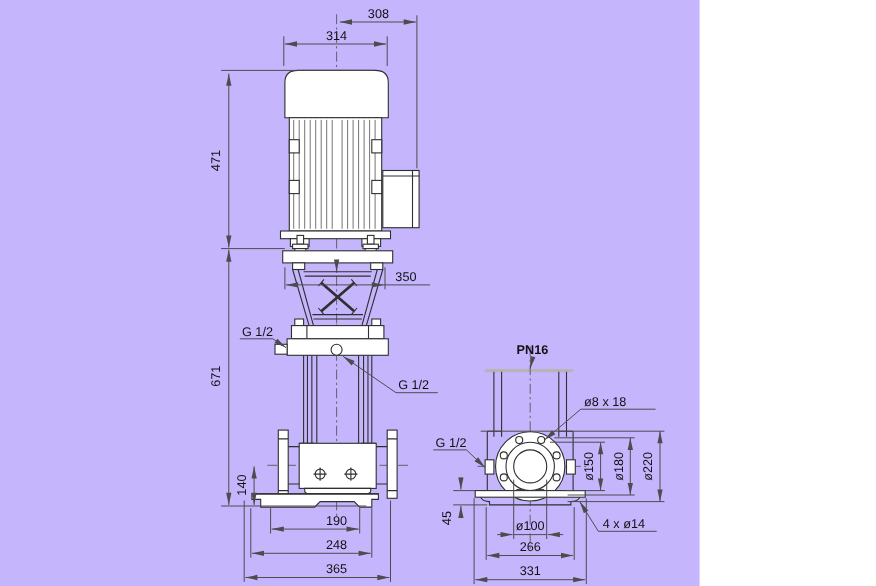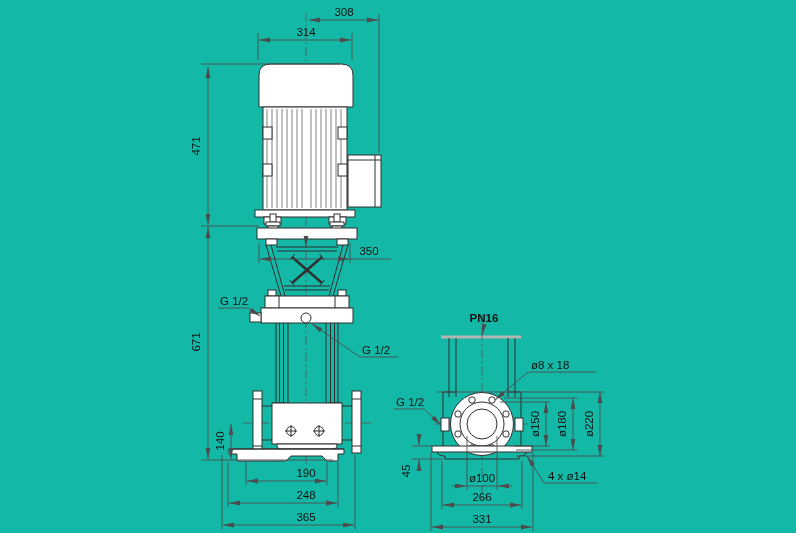--- a/index.html
+++ b/index.html
@@ -1,16 +1,16 @@
 <!DOCTYPE html>
 <html><head>
 <meta charset="utf-8">
 <style>
   html,body{margin:0;padding:0;background:#fff;}
-  #canvas{position:relative;width:796px;height:533px;background:#14b8a6;overflow:hidden;
+  #canvas{position:relative;width:636px;height:533px;background:#c4b5fd;overflow:hidden;
           font-family:"Liberation Sans", sans-serif;}
   svg{position:absolute;left:0;top:0;}
   svg text{font-family:"Liberation Sans", sans-serif;font-size:11.5px;fill:#111;}
   .b{font-weight:bold;}
   .g{stroke:#2f2f2f;fill:none;stroke-width:1;}
   .gf{stroke:#2f2f2f;fill:#ffffff;stroke-width:1;}
   .fin{stroke:#3c3c3c;fill:none;stroke-width:0.65;}
   .d{stroke:#4c4c4c;fill:none;stroke-width:0.9;}
   .cl{stroke:#555;fill:none;stroke-width:0.8;stroke-dasharray:9 3 2 3;}
   .cut{stroke:#b5b5b5;fill:none;stroke-width:3;}

